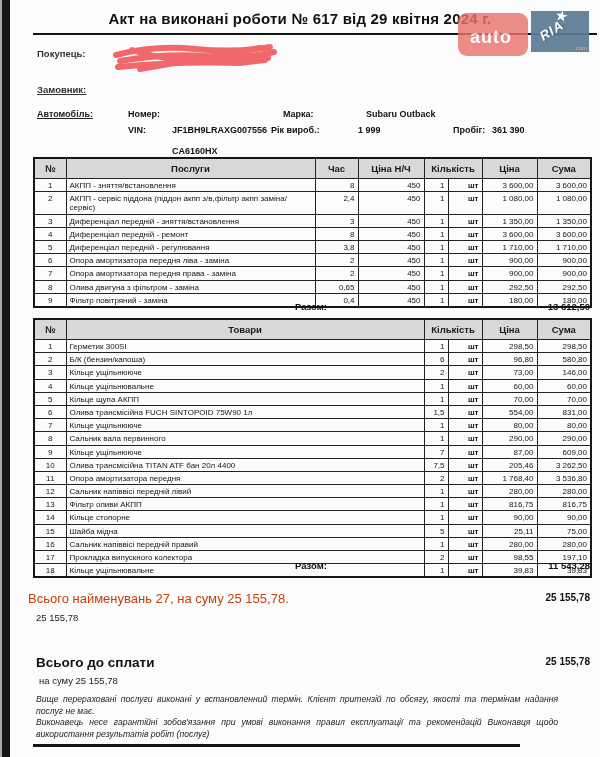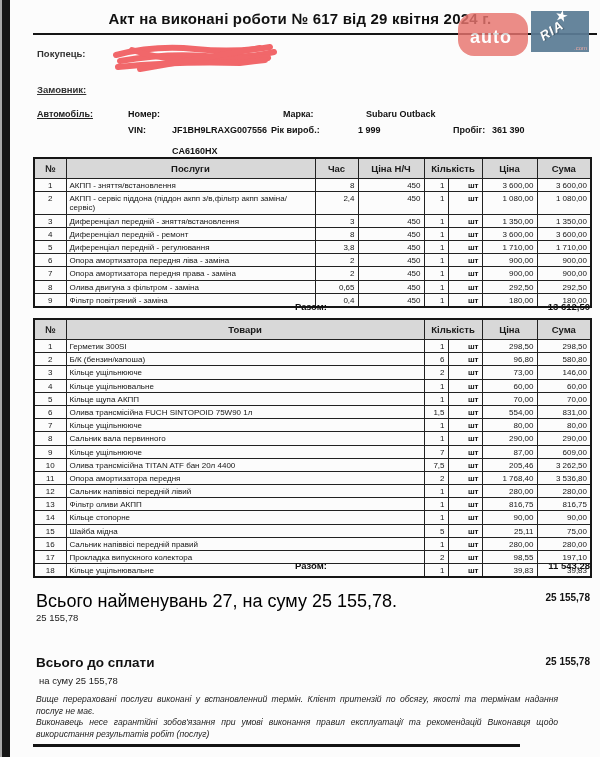--- a/index.html
+++ b/index.html
@@ -4,21 +4,21 @@
 <style>
   html,body{margin:0;padding:0;}
   body{width:600px;height:757px;background:#e9e9e9;font-family:"Liberation Sans", sans-serif;}
   .page{position:relative;width:600px;height:757px;background:#fcfcfc;overflow:hidden;color:#1a1a1a;}
   .edge-strip{position:absolute;left:0;top:0;width:10px;height:757px;
     background:linear-gradient(to right,#a9a9a9 0 2px,#161616 2px 100%);}
   .title{position:absolute;left:40px;top:10px;width:520px;text-align:center;
     font-size:15px;font-weight:bold;color:#111;letter-spacing:.2px;}
   .title-rule{position:absolute;left:33px;top:33px;width:564px;height:2px;background:#151515;}
   
-  .logo-auto{position:absolute;left:458px;top:13px;width:70px;height:43px;border-radius:16px;
+  .logo-auto{position:absolute;left:458px;top:13px;width:70px;height:43px;border-radius:9px;
     background:#e8746e;opacity:.82;}
   .logo-auto span{position:absolute;left:0;right:4px;top:14px;text-align:center;color:#fff;
     font-size:18px;font-weight:bold;letter-spacing:1px;}
   .logo-ria{position:absolute;left:531px;top:11px;width:58px;height:41px;background:#5b7c95;opacity:.93;}
   .logo-ria .star{position:absolute;left:24px;top:-4px;color:#fff;font-size:15px;transform:rotate(12deg);}
   .logo-ria .ria{position:absolute;left:8px;top:12px;color:#fff;font-size:13px;font-weight:bold;
     font-style:italic;transform:rotate(-32deg);letter-spacing:1px;text-shadow:1px 1px 0 rgba(0,0,0,.25);}
   .logo-ria .com{position:absolute;right:2px;bottom:1px;color:#e8a49e;font-size:6px;}
   
   .lbl{font-size:9.5px;font-weight:bold;color:#333;}
@@ -40,21 +40,21 @@
   .doc-table td.r{text-align:right;white-space:nowrap;}
   .doc-table td.unit{text-align:right;padding-left:18px;white-space:nowrap;font-weight:bold;}
   #services-table{top:157px;}
   #goods-table{top:318px;}
   .total-line{position:absolute;font-size:9.5px;font-weight:bold;color:#111;}
   .total-line .t-label{position:absolute;left:295px;white-space:nowrap;}
   .total-line .t-value{position:absolute;right:0;left:auto;white-space:nowrap;}
   #services-total{top:301px;left:0;width:590px;height:12px;}
   #goods-total{top:560px;left:0;width:590px;height:12px;}
   
-  .sum-items{position:absolute;left:36px;top:591px;font-size:18px;color:#000000;}
+  .sum-items{position:absolute;left:28px;top:591px;font-size:13px;color:#c2410c;}
   .sum-items-total{position:absolute;right:10px;top:592px;font-size:10px;font-weight:bold;color:#111;}
   .sum-items-sub{position:absolute;left:36px;top:612px;font-size:9.5px;color:#222;}
   .due-label{position:absolute;left:36px;top:655px;font-size:13.5px;font-weight:bold;color:#111;}
   .due-total{position:absolute;right:10px;top:656px;font-size:10px;font-weight:bold;color:#111;}
   .due-sub{position:absolute;left:39px;top:675px;font-size:9.5px;color:#222;}
   
   .disclaimer{position:absolute;left:36px;top:694px;width:522px;font-size:8.6px;font-style:italic;
     color:#222;text-align:justify;line-height:1.35;}
   .disclaimer p{margin:0;}
   .bottom-rule{position:absolute;left:33px;top:744px;width:487px;height:3px;background:#141414;}

